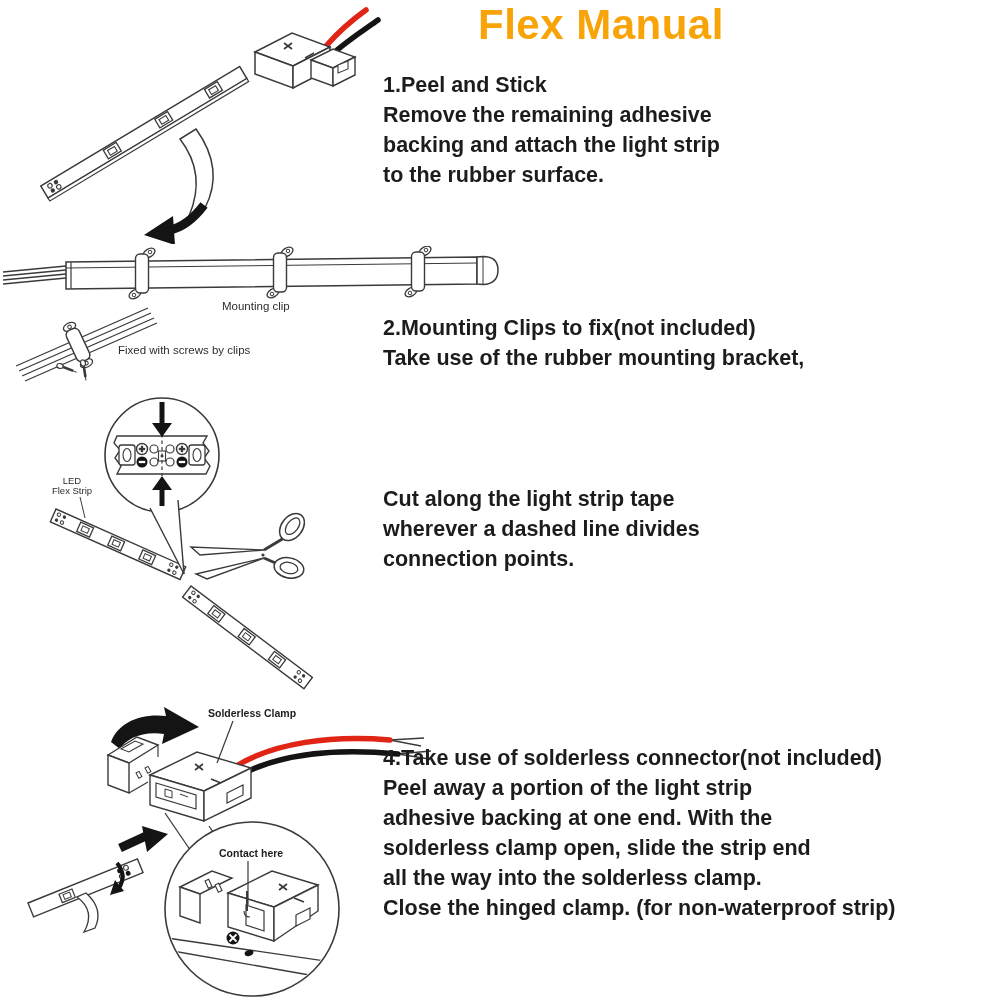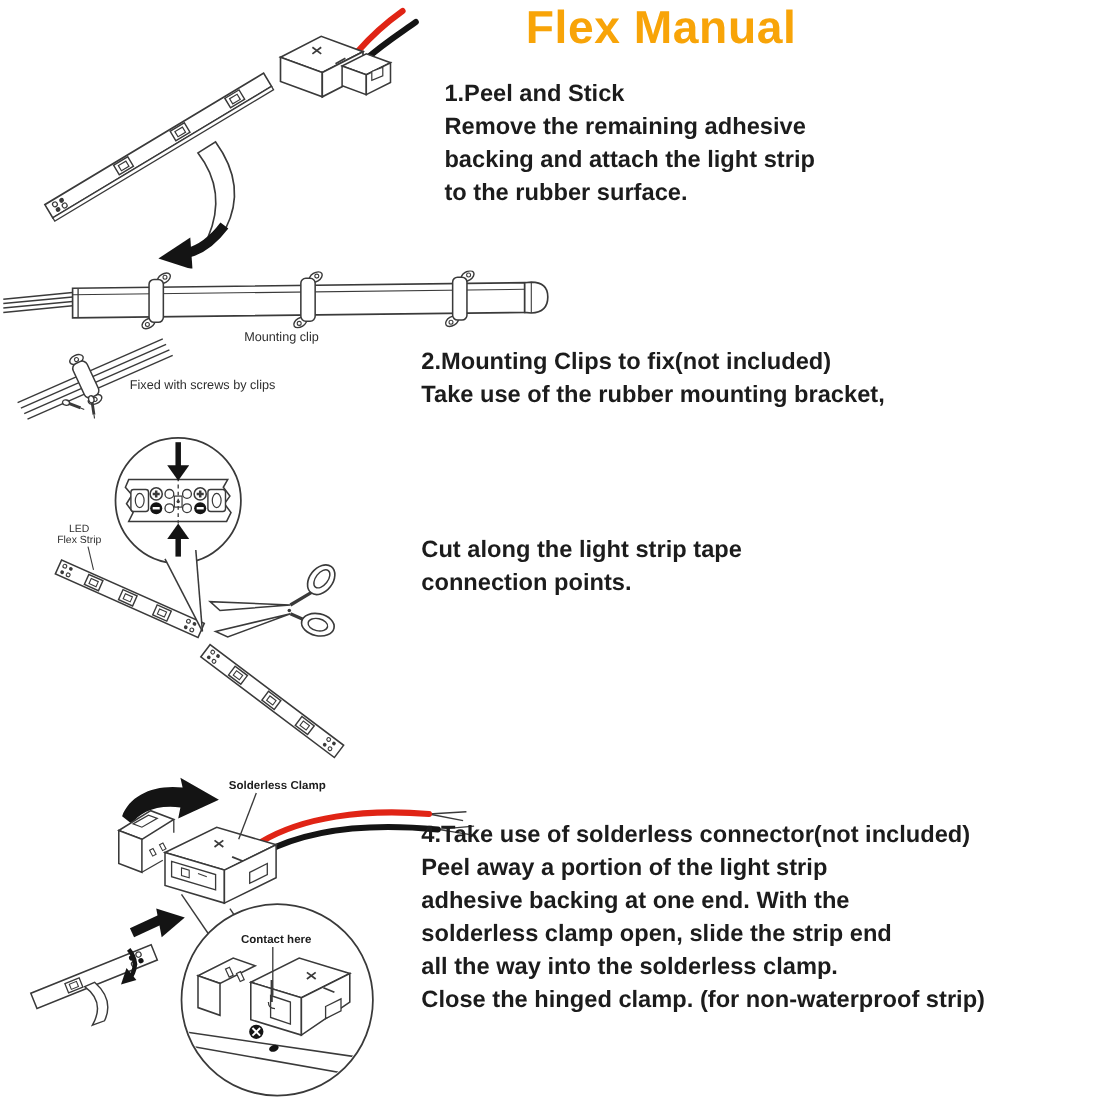--- a/index.html
+++ b/index.html
@@ -69,21 +69,21 @@
     </g>
     <g>
       <path class="wh" d="M186,127 Q215,167 195,206 L179,214 Q197,172 170,137 Z" stroke-width="1.5"></path>
     </g>
     <g>
       <path d="M194,203 Q178,224 160,228" fill="none" stroke="#141414" stroke-width="9"></path>
       <polygon class="blk" points="163,214 134,233 165,243"></polygon>
     </g>
   </svg>
 
-  <div class="step-text" id="step1-text" style="color: rgb(28, 28, 28); margin-left: 21px;">
+  <div class="step-text" id="step1-text" style="color: rgb(28, 28, 28);">
     <div>1.Peel and Stick</div>
     <div>Remove the remaining adhesive</div>
     <div>backing and attach the light strip</div>
     <div>to the rubber surface.</div>
   </div>
 
   <svg class="ill" style="left:0;top:246px" width="510" height="152" viewBox="0 0 510 152">
     <g>
       <line class="ln" x1="3" y1="26" x2="66" y2="20" stroke-width="1.4"></line>
       <line class="ln" x1="3" y1="30" x2="66" y2="24" stroke-width="1.4"></line>
@@ -260,20 +260,21 @@
       </g>
       <g>
         <rect class="blk" x="159.5" y="99" width="5" height="17"></rect>
         <polygon class="blk" points="152,100 172,100 162,86"></polygon>
       </g>
     </g>
   </svg>
 
   <div class="step-text" id="step3-text" style="color: rgb(28, 28, 28);">
     <div>Cut along the light strip tape</div>
+    <div>wherever a dashed line divides</div>
     <div>connection points.</div>
   </div>
 
   <svg class="ill" style="left:0;top:695px" width="440" height="305" viewBox="0 0 440 305">
     <g>
       <path class="blk" d="M111,47 C118,28 140,18 166,21 L164,12 L199,32 L162,49 L164,39 C142,36 126,44 120,54 Z"></path>
     </g>
     <g>
       <line class="ln" x1="390" y1="45" x2="421" y2="51" stroke-width="1.3"></line>
       <line class="ln" x1="390" y1="45" x2="424" y2="43" stroke-width="1.3"></line>

